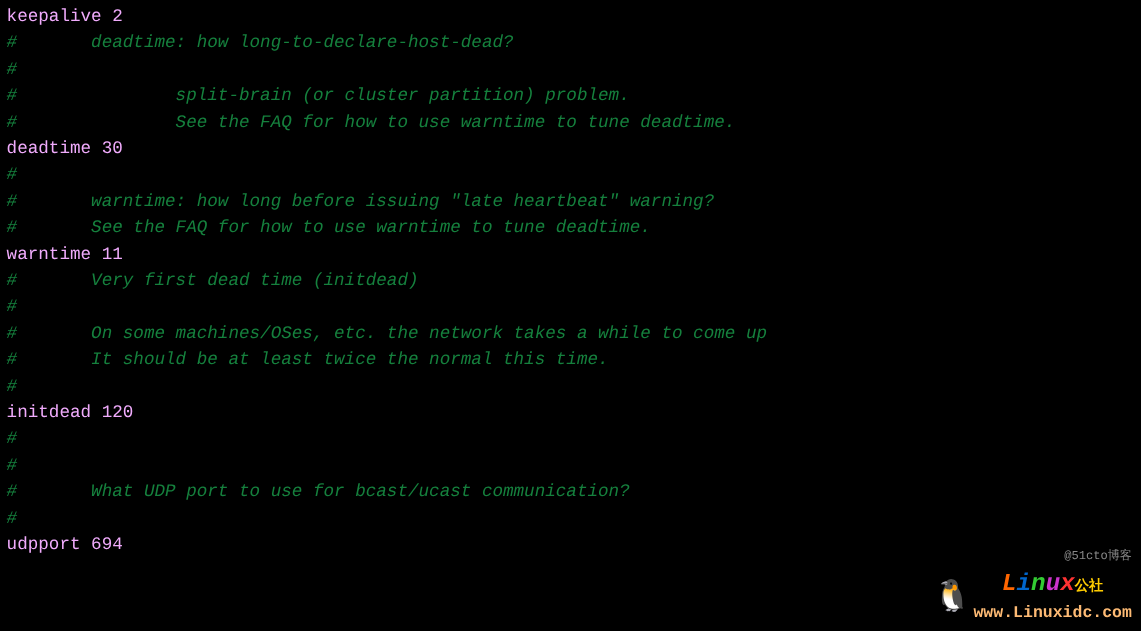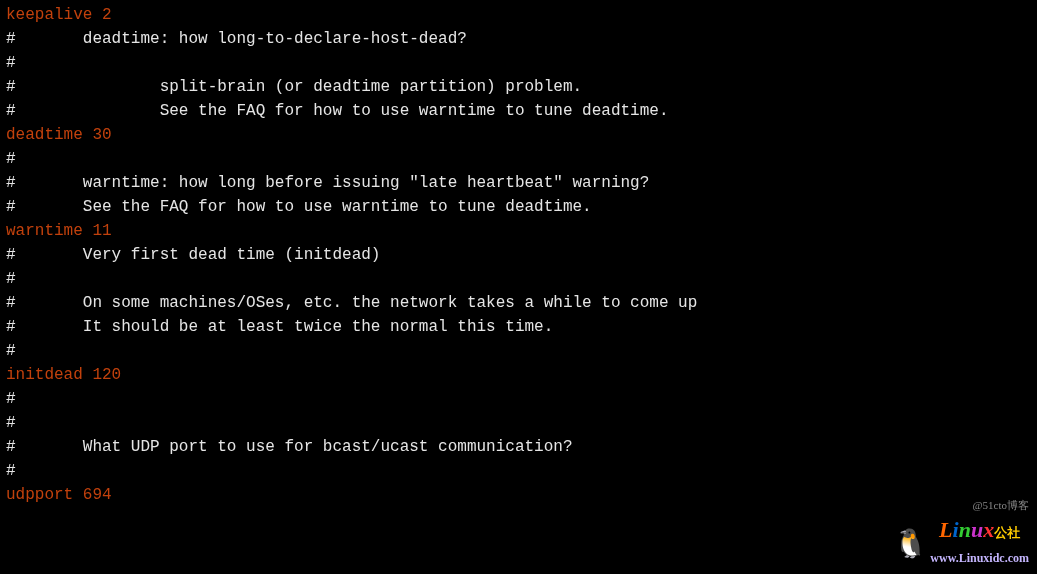--- a/index.html
+++ b/index.html
@@ -16,31 +16,32 @@
       height: 574px;
       overflow: hidden;
       position: relative;
       padding: 3px 6px;
     }
     .line {
       white-space: pre;
       display: block;
     }
     .comment {
-      color: #e5e5e5;
+      color: #15803d;
+      font-style: italic;
     }
     .setting {
-      color: #c2410c;
+      color: #f0abfc;
     }
     .watermark {
       position: absolute;
       bottom: 5px;
       right: 8px;
       text-align: right;
-      font-family: Liberation Serif, serif;
+      font-family: Liberation Mono, monospace;
     }
     .watermark-top {
       color: #888;
       font-size: 11px;
       margin-bottom: 2px;
     }
     .watermark-logo {
       display: flex;
       align-items: center;
       justify-content: flex-end;
@@ -64,34 +65,34 @@
     .linux-i { color: #0066cc; }
     .linux-n { color: #33cc33; }
     .linux-u { color: #cc33cc; }
     .linux-x { color: #ff3333; }
     .gongshe {
       color: #ffcc00;
       font-size: 13px;
       font-weight: bold;
     }
     .url-text {
-      color: #c4b5fd;
-      font-size: 12px;
+      color: #fdba74;
+      font-size: 15px;
       font-weight: bold;
       line-height: 1;
     }
   </style>
 </head>
 <body>
 
 <div id="terminal-lines">
     <span class="line setting">keepalive 2</span>
     <span class="line comment">#       deadtime: how long-to-declare-host-dead?</span>
     <span class="line comment">#</span>
-    <span class="line comment">#               split-brain (or deadtime partition) problem.</span>
+    <span class="line comment">#               split-brain (or cluster partition) problem.</span>
     <span class="line comment">#               See the FAQ for how to use warntime to tune deadtime.</span>
     <span class="line setting">deadtime 30</span>
     <span class="line comment">#</span>
     <span class="line comment">#       warntime: how long before issuing "late heartbeat" warning?</span>
     <span class="line comment">#       See the FAQ for how to use warntime to tune deadtime.</span>
     <span class="line setting">warntime 11</span>
     <span class="line comment">#       Very first dead time (initdead)</span>
     <span class="line comment">#</span>
     <span class="line comment">#       On some machines/OSes, etc. the network takes a while to come up</span>
     <span class="line comment">#       It should be at least twice the normal this time.</span>

